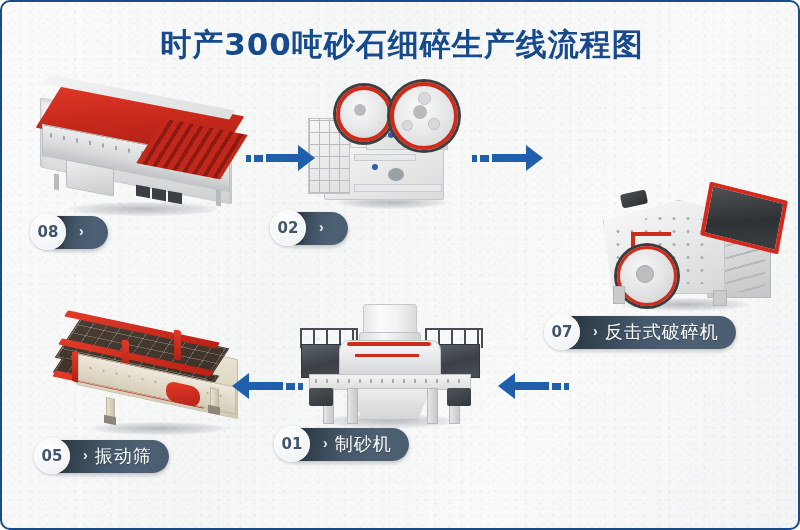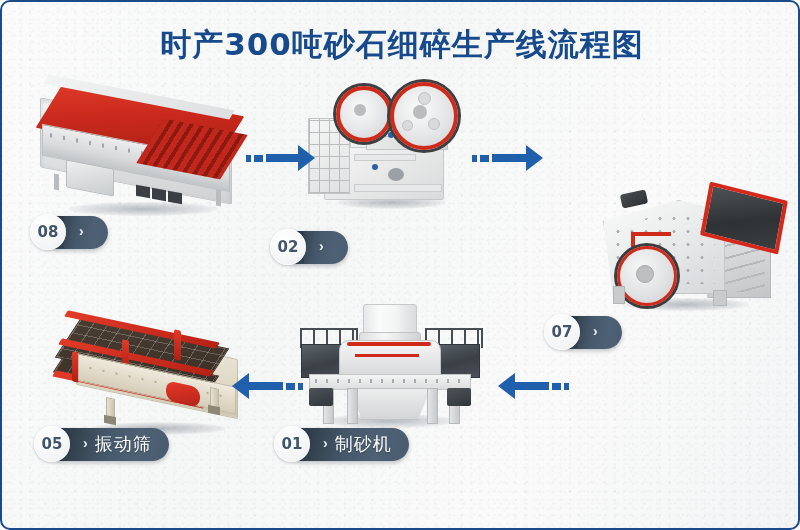--- a/index.html
+++ b/index.html
@@ -52,24 +52,24 @@
   .badge .chev{
     position:relative;z-index:2;color:#e8edf2;font-size:14px;font-weight:bold;
     margin-right:7px;line-height:1;transform:translateY(-1px);
   }
   .badge .btxt{
     position:relative;z-index:2;color:#ffffff;font-size:18px;letter-spacing:1px;
     font-family:"DejaVu Sans","Liberation Sans",sans-serif;white-space:nowrap;
     text-shadow:0 1px 1px rgba(20,28,36,.45);
   }
   #badge-01{left:28px;top:212px;}
-  #badge-02{left:268px;top:227px;}
+  #badge-02{left:268px;top:208px;}
   #badge-03{left:542px;top:312px;}
   #badge-04{left:272px;top:424px;}
-  #badge-05{left:32px;top:424px;}
+  #badge-05{left:32px;top:436px;}
   
   .arrow{position:absolute;height:26px;display:flex;align-items:center;}
   .arrow .dot{width:5px;height:7px;background:#1f5fab;}
   .arrow .dash{width:9px;height:7px;background:#1f5fab;}
   .arrow .shaft{height:8px;background:#1f5fab;}
   .arrow .head{width:0;height:0;border-top:13px solid transparent;border-bottom:13px solid transparent;}
   .arrow.right .head{border-left:17px solid #1f5fab;}
   .arrow.left .head{border-right:17px solid #1f5fab;}
   .arrow.right .dot{margin-right:3px;}
   .arrow.right .dash{margin-right:3px;}
@@ -500,20 +500,21 @@
     <div class="num-circle">02</div>
     <div class="plate">
       <span class="chev">›</span>
     </div>
   </div>
 
   <div class="badge" id="badge-03">
     <div class="num-circle">07</div>
     <div class="plate">
       <span class="chev">›</span>
+      <span class="btxt">反击式破碎机</span>
     </div>
   </div>
 
   <div class="badge" id="badge-04">
     <div class="num-circle">01</div>
     <div class="plate">
       <span class="chev">›</span>
       <span class="btxt">制砂机</span>
     </div>
   </div>

